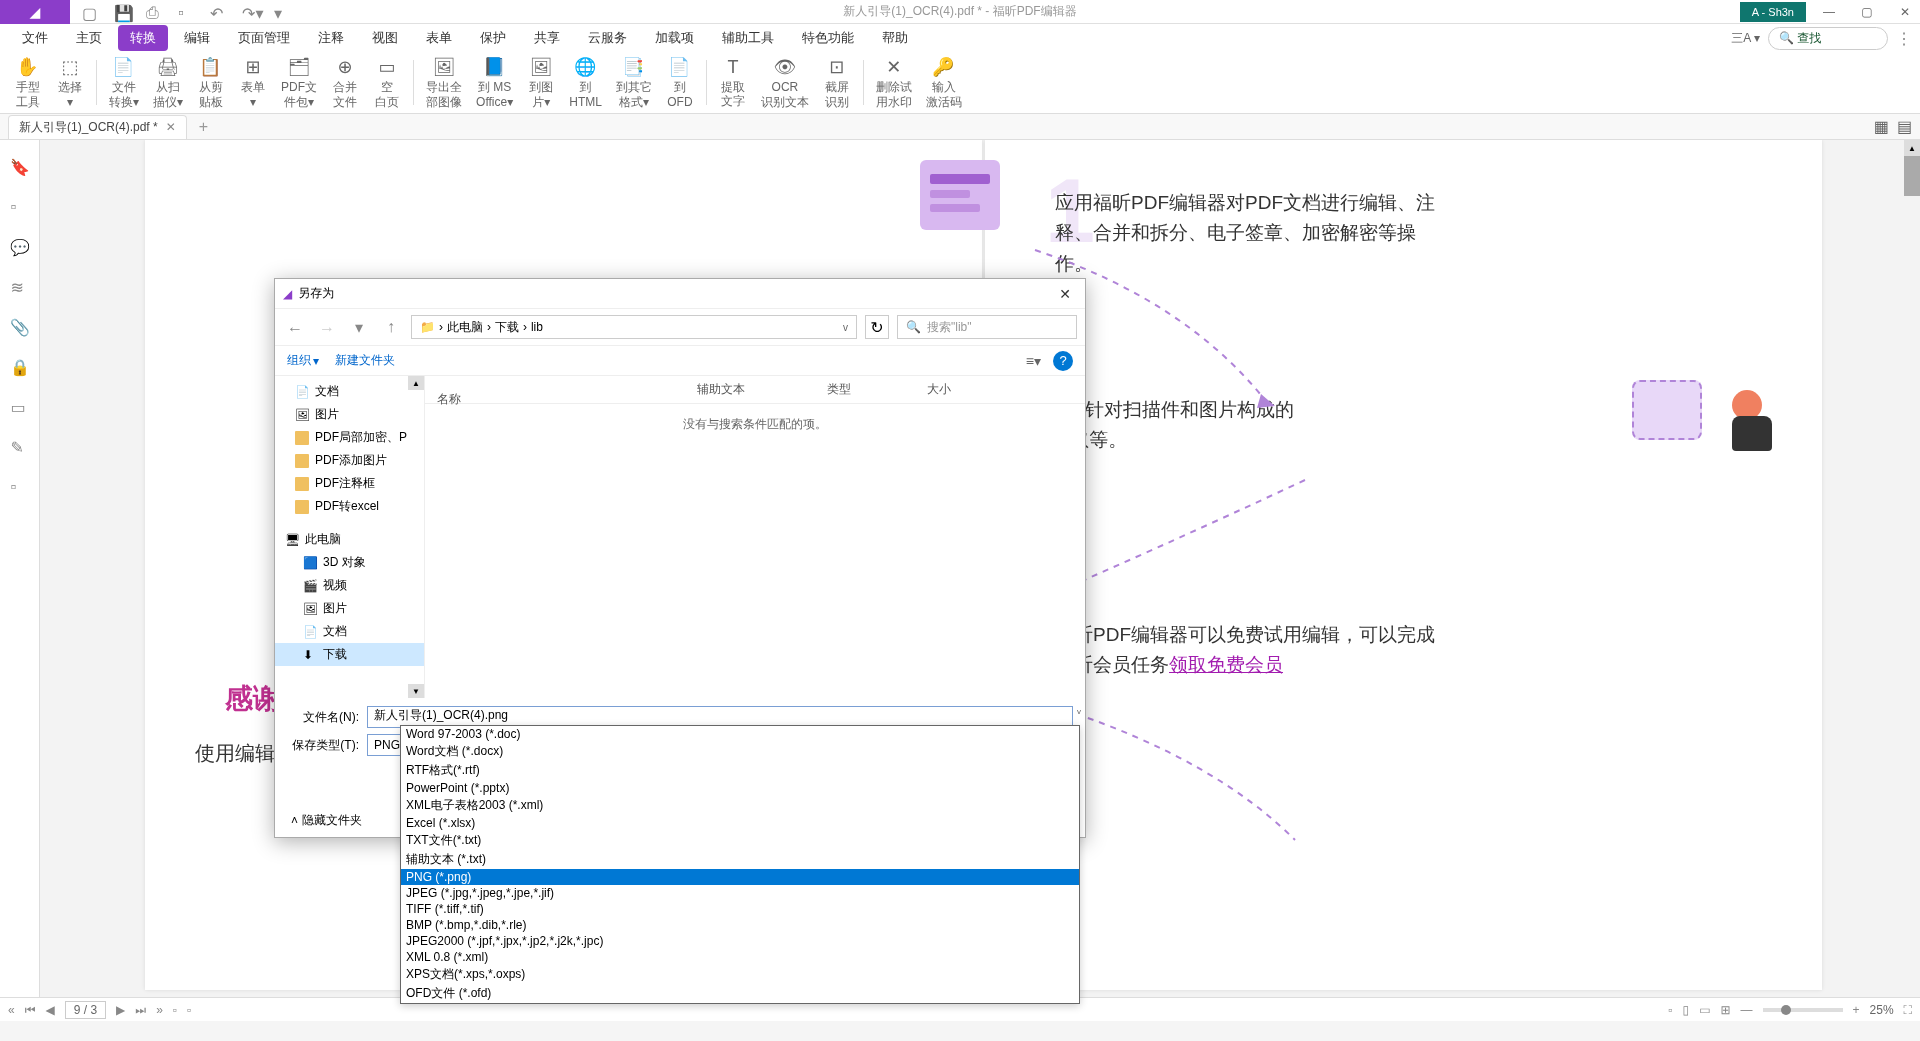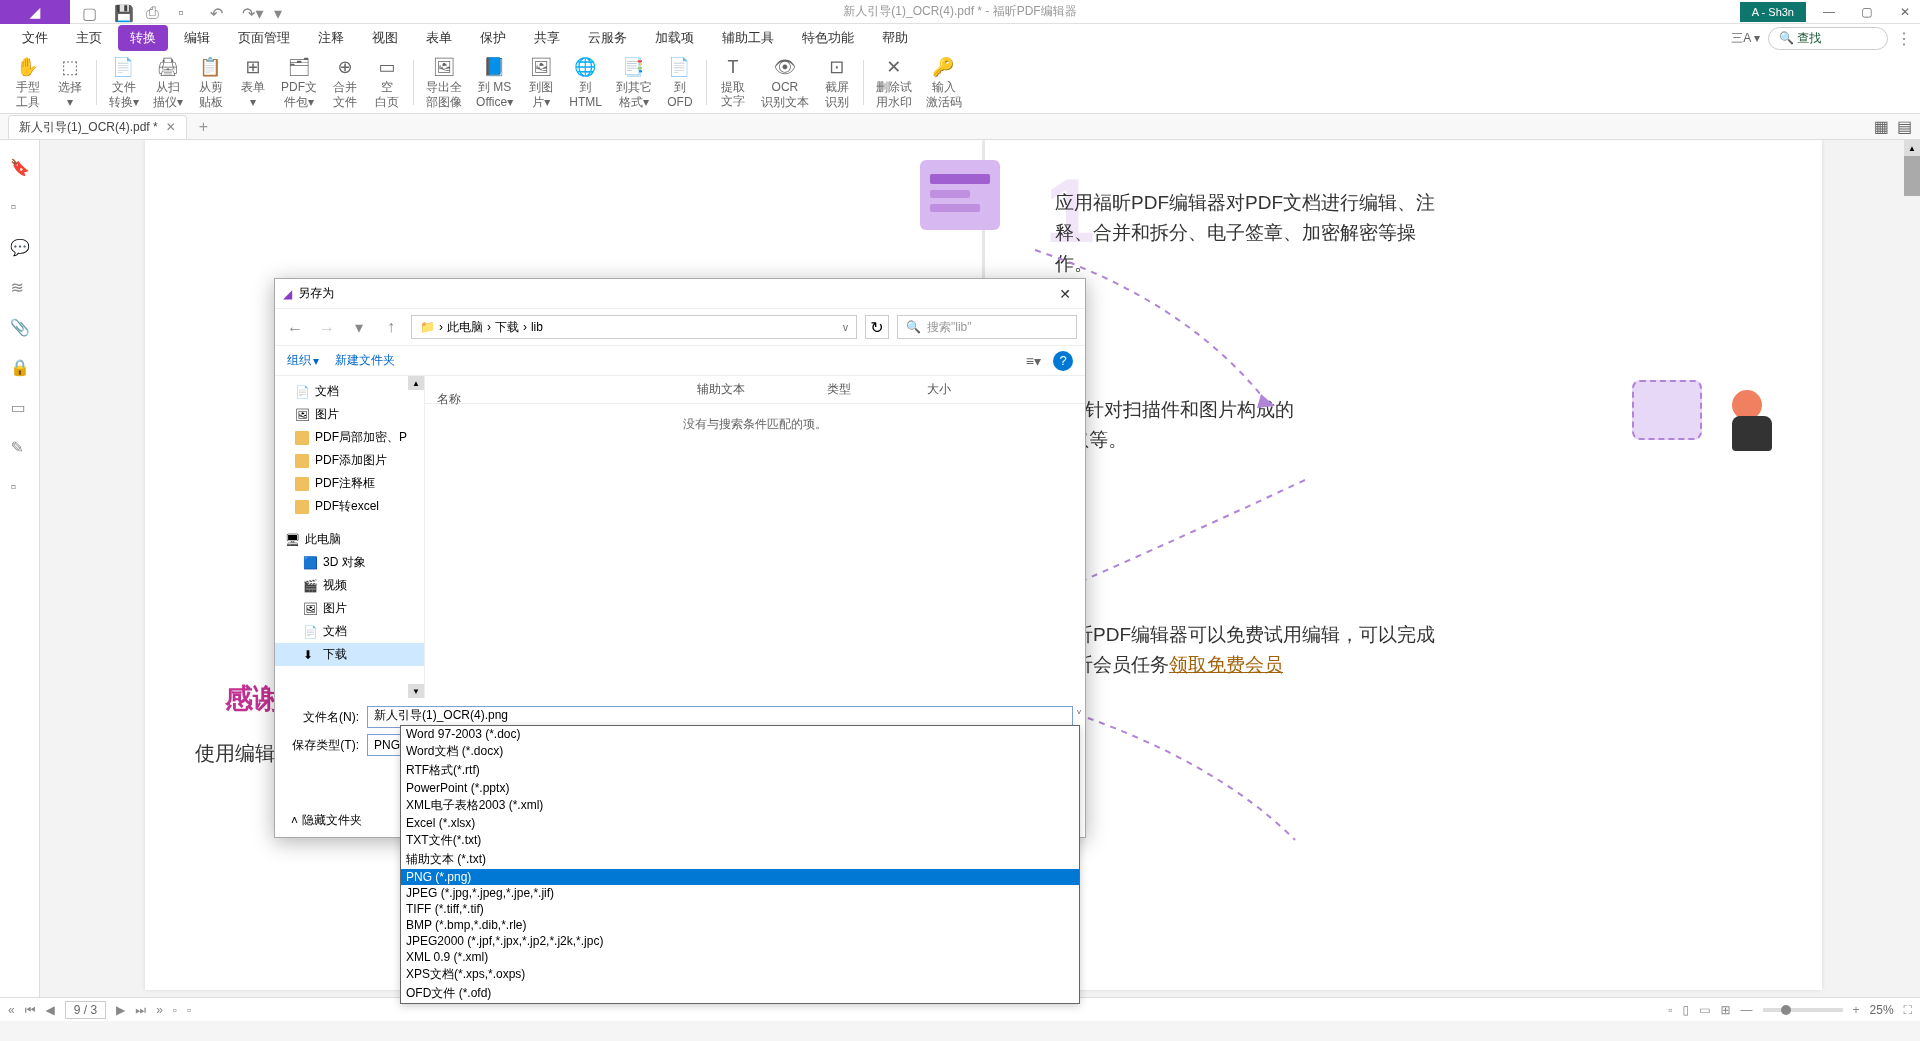--- a/index.html
+++ b/index.html
@@ -38,21 +38,21 @@
 .tabs-right { position: absolute; right: 8px; display: flex; gap: 8px; color: #666; }
 
 
 .main { display: flex; height: 857px; background: #f3f3f3; position: relative; }
 .side-rail { width: 40px; background: white; border-right: 1px solid #ddd; display: flex; flex-direction: column; padding-top: 18px; gap: 22px; align-items: center; }
 .side-icon { width: 18px; height: 18px; color: #888; cursor: pointer; }
 .doc-view { flex: 1; background: #f3f3f3; position: relative; overflow: hidden; }
 .page { position: absolute; background: white; box-shadow: 0 0 4px rgba(0,0,0,0.1); }
 .page1 { left: 105px; top: 0; width: 837px; height: 850px; }
 .page2 { left: 945px; top: 0; width: 837px; height: 850px; }
-.page2-link { color: #a16207; text-decoration: underline; }
+.page2-link { color: #a21caf; text-decoration: underline; }
 .bignum { position: absolute; font-size: 90px; font-weight: bold; color: #f0e6f8; z-index: 0; }
 
 
 .status-bar { height: 24px; background: white; border-top: 1px solid #ddd; display: flex; align-items: center; padding: 0 8px; justify-content: space-between; font-size: 12px; color: #666; }
 .status-left { display: flex; align-items: center; gap: 10px; }
 .status-right { display: flex; align-items: center; gap: 10px; }
 .status-icon { color: #888; cursor: pointer; }
 
 
 .dialog { position: absolute; left: 274px; top: 278px; width: 812px; height: 560px; background: #fff; border: 1px solid #aaa; box-shadow: 0 4px 20px rgba(0,0,0,0.3); z-index: 100; display: flex; flex-direction: column; }
@@ -469,16 +469,16 @@
     <div class="dd-item">PowerPoint (*.pptx)</div>
     <div class="dd-item">XML电子表格2003 (*.xml)</div>
     <div class="dd-item">Excel (*.xlsx)</div>
     <div class="dd-item">TXT文件(*.txt)</div>
     <div class="dd-item">辅助文本 (*.txt)</div>
     <div class="dd-item selected">PNG (*.png)</div>
     <div class="dd-item">JPEG (*.jpg,*.jpeg,*.jpe,*.jif)</div>
     <div class="dd-item">TIFF (*.tiff,*.tif)</div>
     <div class="dd-item">BMP (*.bmp,*.dib,*.rle)</div>
     <div class="dd-item">JPEG2000 (*.jpf,*.jpx,*.jp2,*.j2k,*.jpc)</div>
-    <div class="dd-item">XML 0.9 (*.xml)</div>
+    <div class="dd-item">XML 0.8 (*.xml)</div>
     <div class="dd-item">XPS文档(*.xps,*.oxps)</div>
     <div class="dd-item">OFD文件 (*.ofd)</div>
   </div>
 
 </body></html>

